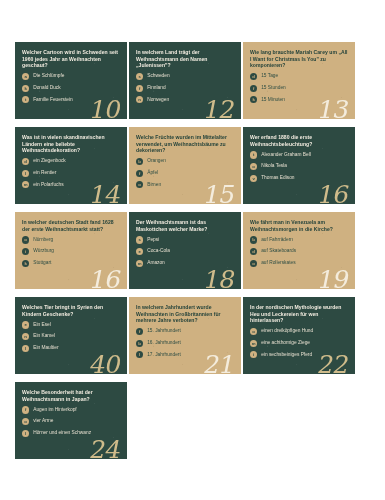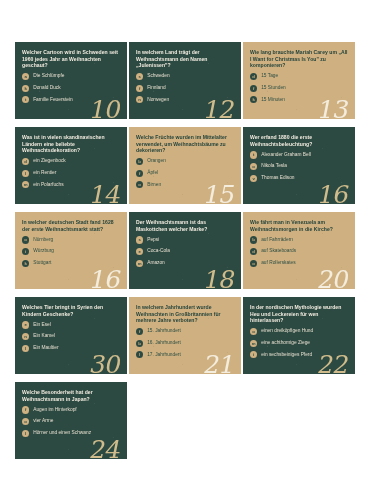--- a/index.html
+++ b/index.html
@@ -283,39 +283,39 @@
         </li>
         <li class="option">
           <span class="badge">d</span>
           <span class="opt-text">auf Skateboards</span>
         </li>
         <li class="option">
           <span class="badge">o</span>
           <span class="opt-text">auf Rollerskates</span>
         </li>
       </ul>
-      <span class="number">20</span>
+      <span class="number">19</span>
     </div>
     <div class="card green">
       <p class="question">Welches Tier bringt in Syrien den Kindern Geschenke?</p>
       <ul class="options">
         <li class="option">
           <span class="badge">e</span>
           <span class="opt-text">Ein Esel</span>
         </li>
         <li class="option">
           <span class="badge">n</span>
           <span class="opt-text">Ein Kamel</span>
         </li>
         <li class="option">
           <span class="badge">l</span>
           <span class="opt-text">Ein Maultier</span>
         </li>
       </ul>
-      <span class="number">30</span>
+      <span class="number">40</span>
     </div>
     <div class="card tan">
       <p class="question">In welchem Jahrhundert wurde Weihnachten in Großbritannien für mehrere Jahre verboten?</p>
       <ul class="options">
         <li class="option">
           <span class="badge">f</span>
           <span class="opt-text">15. Jahrhundert</span>
         </li>
         <li class="option">
           <span class="badge">b</span>

